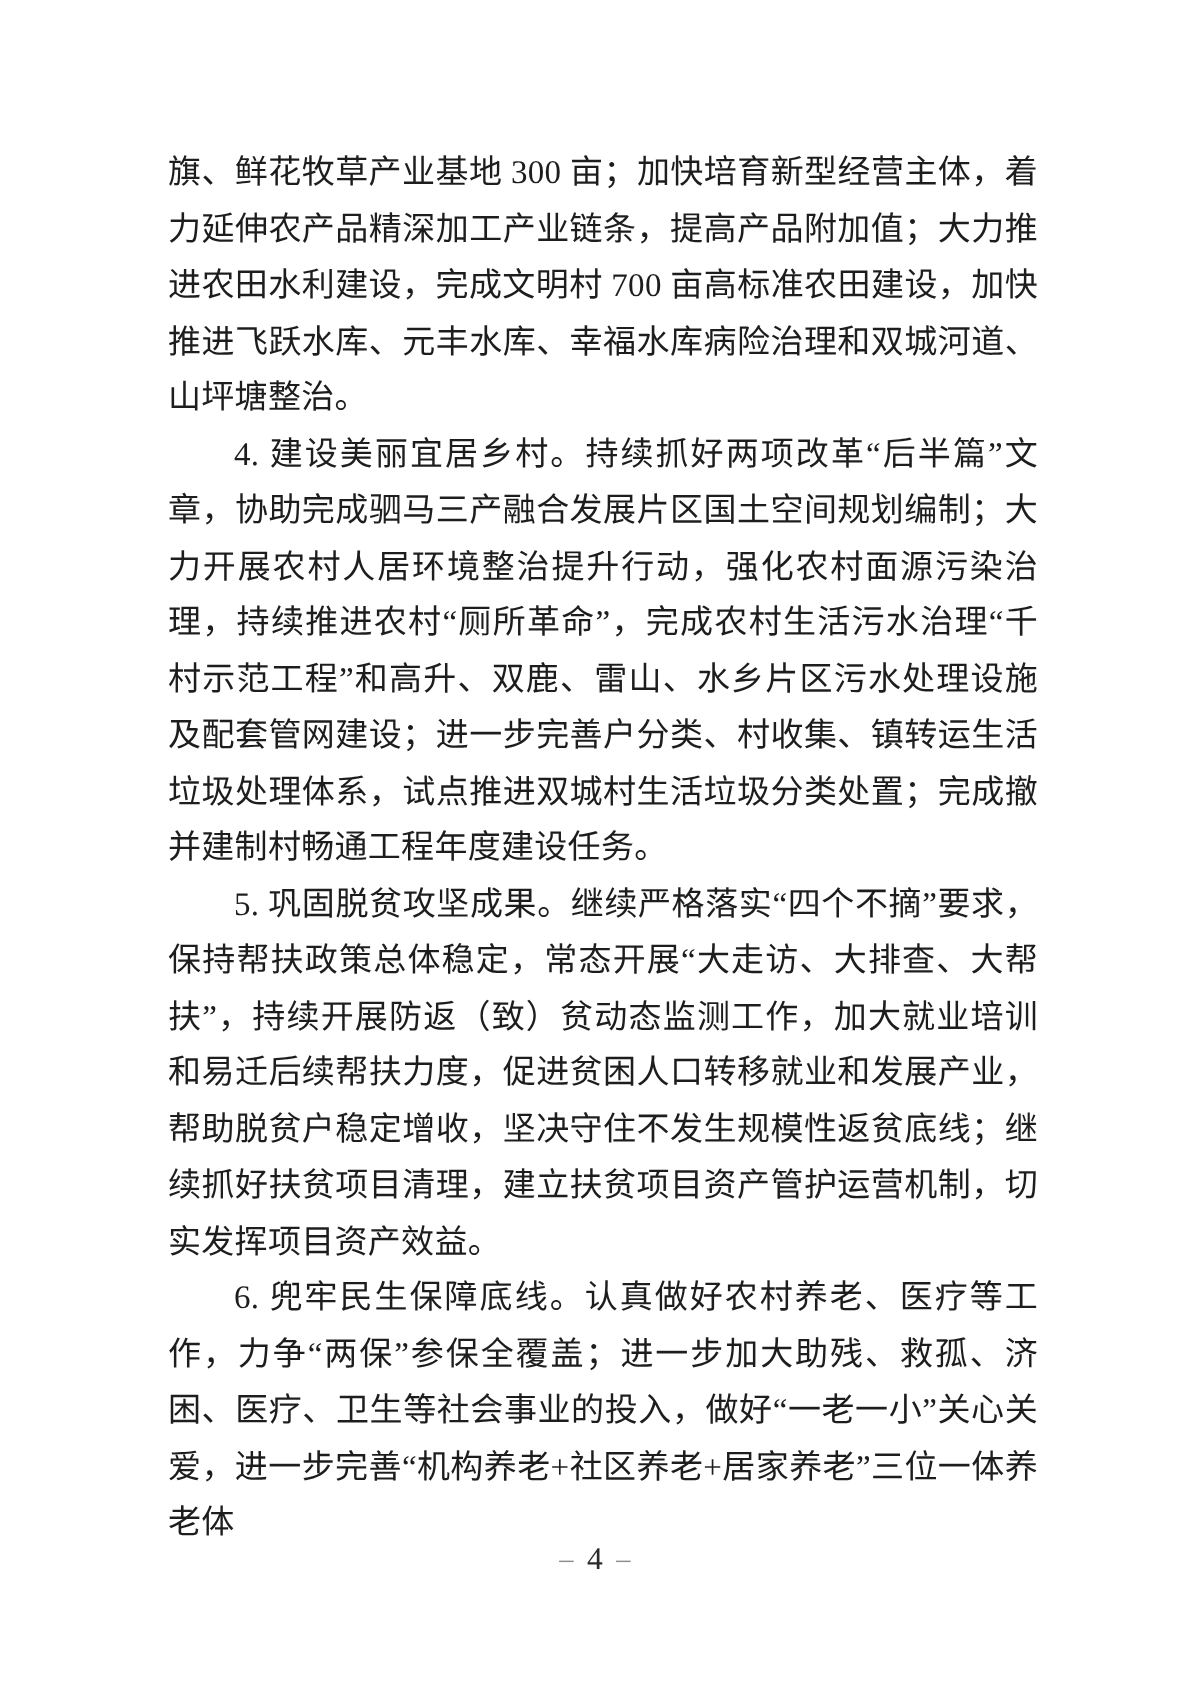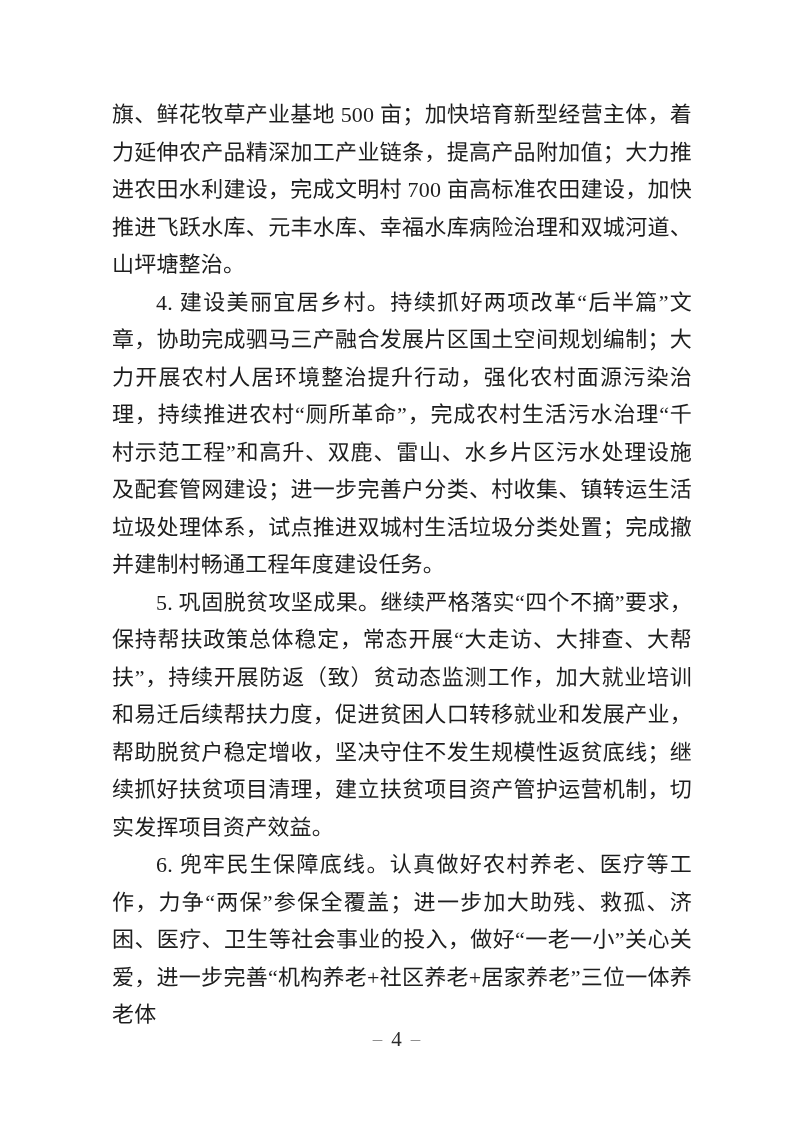--- a/index.html
+++ b/index.html
@@ -55,21 +55,21 @@
     color: #2a2a2a;
     margin: 0 9px;
   }
 </style>
 </head>
 <body>
 
 <div class="page">
 
   <div class="text-block">
-    <p>旗、鲜花牧草产业基地 500 亩；加快培育新型经营主体，着力延伸农产品精深加工产业链条，提高产品附加值；大力推进农田水利建设，完成文明村 700 亩高标准农田建设，加快推进飞跃水库、元丰水库、幸福水库病险治理和双城河道、山坪塘整治。</p>
+    <p>旗、鲜花牧草产业基地 300 亩；加快培育新型经营主体，着力延伸农产品精深加工产业链条，提高产品附加值；大力推进农田水利建设，完成文明村 700 亩高标准农田建设，加快推进飞跃水库、元丰水库、幸福水库病险治理和双城河道、山坪塘整治。</p>
     <p class="indent">4. 建设美丽宜居乡村。持续抓好两项改革“后半篇”文章，协助完成驷马三产融合发展片区国土空间规划编制；大力开展农村人居环境整治提升行动，强化农村面源污染治理，持续推进农村“厕所革命”，完成农村生活污水治理“千村示范工程”和高升、双鹿、雷山、水乡片区污水处理设施及配套管网建设；进一步完善户分类、村收集、镇转运生活垃圾处理体系，试点推进双城村生活垃圾分类处置；完成撤并建制村畅通工程年度建设任务。</p>
     <p class="indent">5. 巩固脱贫攻坚成果。继续严格落实“四个不摘”要求，保持帮扶政策总体稳定，常态开展“大走访、大排查、大帮扶”，持续开展防返（致）贫动态监测工作，加大就业培训和易迁后续帮扶力度，促进贫困人口转移就业和发展产业，帮助脱贫户稳定增收，坚决守住不发生规模性返贫底线；继续抓好扶贫项目清理，建立扶贫项目资产管护运营机制，切实发挥项目资产效益。</p>
     <p class="indent">6. 兜牢民生保障底线。认真做好农村养老、医疗等工作，力争“两保”参保全覆盖；进一步加大助残、救孤、济困、医疗、卫生等社会事业的投入，做好“一老一小”关心关爱，进一步完善“机构养老+社区养老+居家养老”三位一体养老体</p>
   </div>
 
   <div class="page-footer">
     <span class="dash">–</span><span class="num">4</span><span class="dash">–</span>
   </div>
 
 </div>

